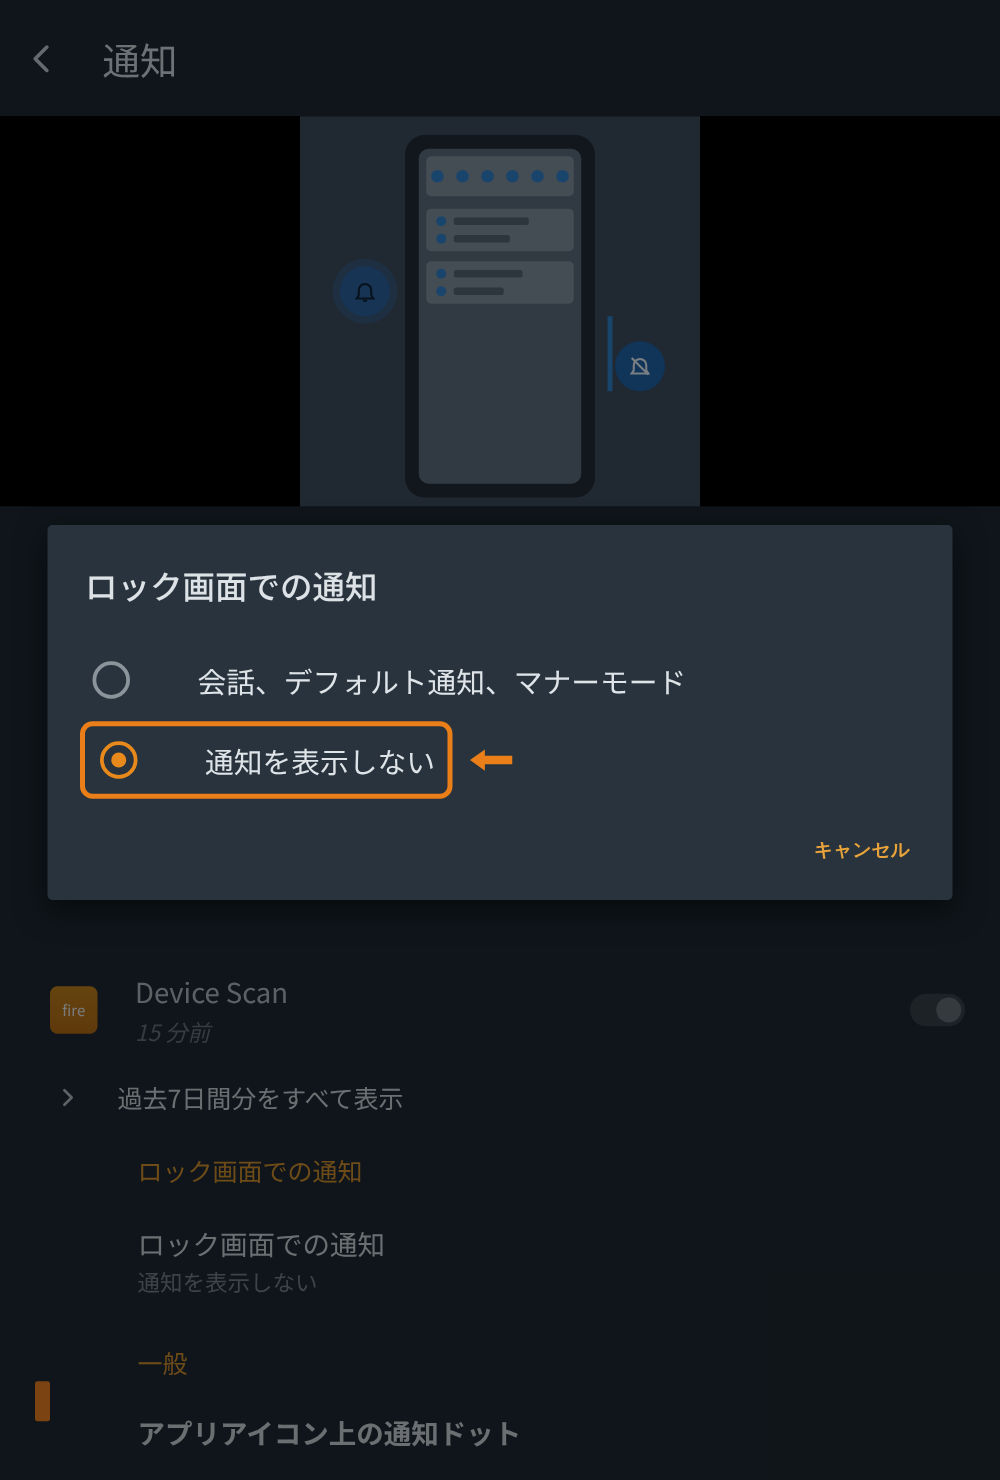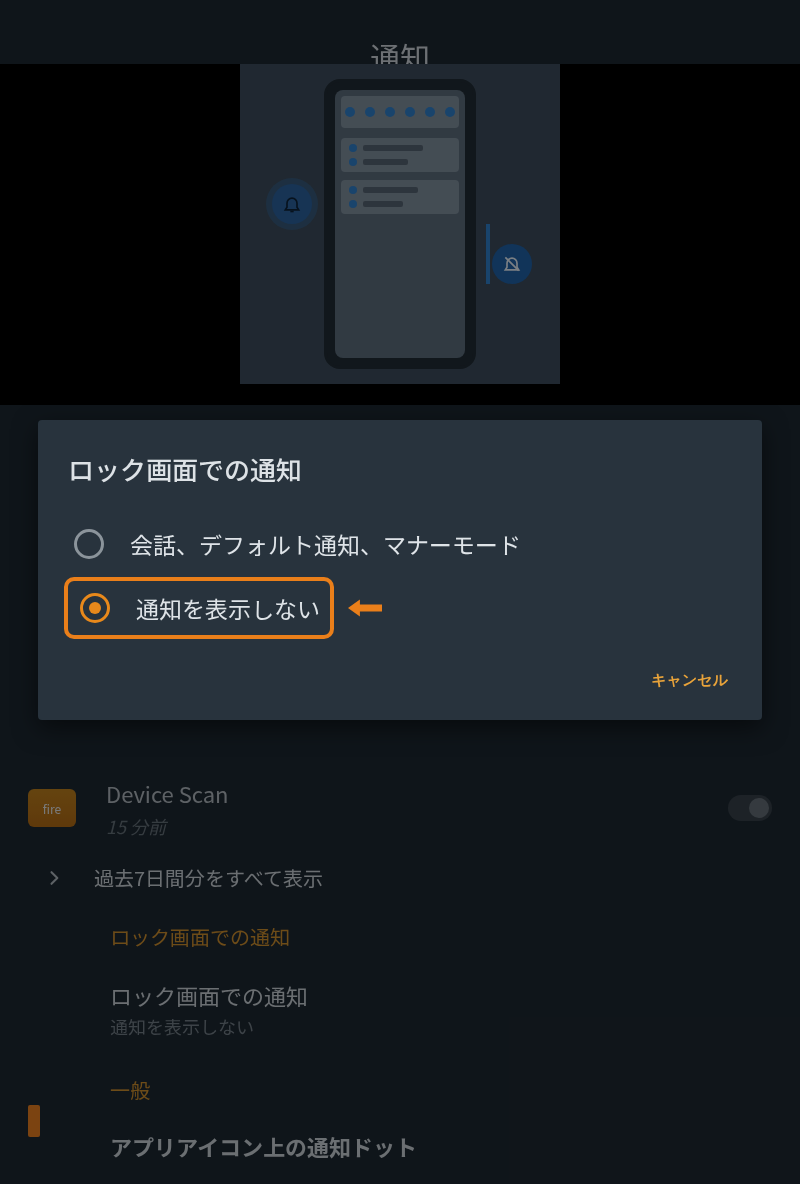--- a/index.html
+++ b/index.html
@@ -8,27 +8,26 @@
     height: 1184px;
     background: #000000;
     font-family: "Hiragino Sans", "Noto Sans JP", "Meiryo", sans-serif;
     color: #d0d4d8;
     overflow: hidden;
     position: relative;
   }
 
   
   .header {
-    height: 64px;
+    height: 93px;
     background: #1d2730;
     display: flex;
     align-items: center;
     padding: 0 20px;
     gap: 34px;
-    flex-direction: column;
   }
   .back-chevron { width: 28px; height: 28px; }
   .header-title { font-size: 30px; color: #c6cdd3; }
 
   
   .illustration-strip {
     height: 320px;
     background: #000000;
     display: flex;
     justify-content: center;
@@ -112,25 +111,25 @@
   }
   .bg-row {
     display: flex;
     align-items: center;
     padding: 12px 28px 12px 28px;
     gap: 30px;
     color: #b7bfc6;
   }
   .bg-row.muted { opacity: 0.85; }
   .app-icon {
-    width: 48px; height: 38px;
+    width: 38px; height: 38px;
     background: linear-gradient(#d38b1a,#c77410);
     border-radius: 6px;
     display:flex;align-items:center;justify-content:center;
-    color:#fff; font-size:12px;
+    color:#fff; font-size:12px;margin-left:12px;
   }
   .bg-row .text { display:flex;flex-direction:column;gap:4px; flex:1;}
   .bg-row .title { font-size: 22px; color:#c3cad0;}
   .bg-row .sub { font-size: 18px; color:#6f7a83;font-style:italic;}
   .bg-row .toggle {
     width: 44px; height: 26px; border-radius: 13px; background:#3a444d;
     position:relative;
   }
   .bg-row .toggle::after{
     content:"";position:absolute;width:20px;height:20px;border-radius:50%;
@@ -160,21 +159,21 @@
   }
   .dialog-title {
     font-size: 26px;
     color: #dde2e6;
     margin-bottom: 24px;
     font-weight: 500;
   }
   .radio-row {
     display: flex;
     align-items: center;
-    gap: 26px;
+    gap: 54px;
     padding: 16px 6px;
     font-size: 23px;
     color: #dfe4e8;
   }
   .radio {
     width: 30px; height: 30px;
     border: 3px solid #8b949b;
     border-radius: 50%;
     flex-shrink: 0;
     display:flex;align-items:center;justify-content:center;

